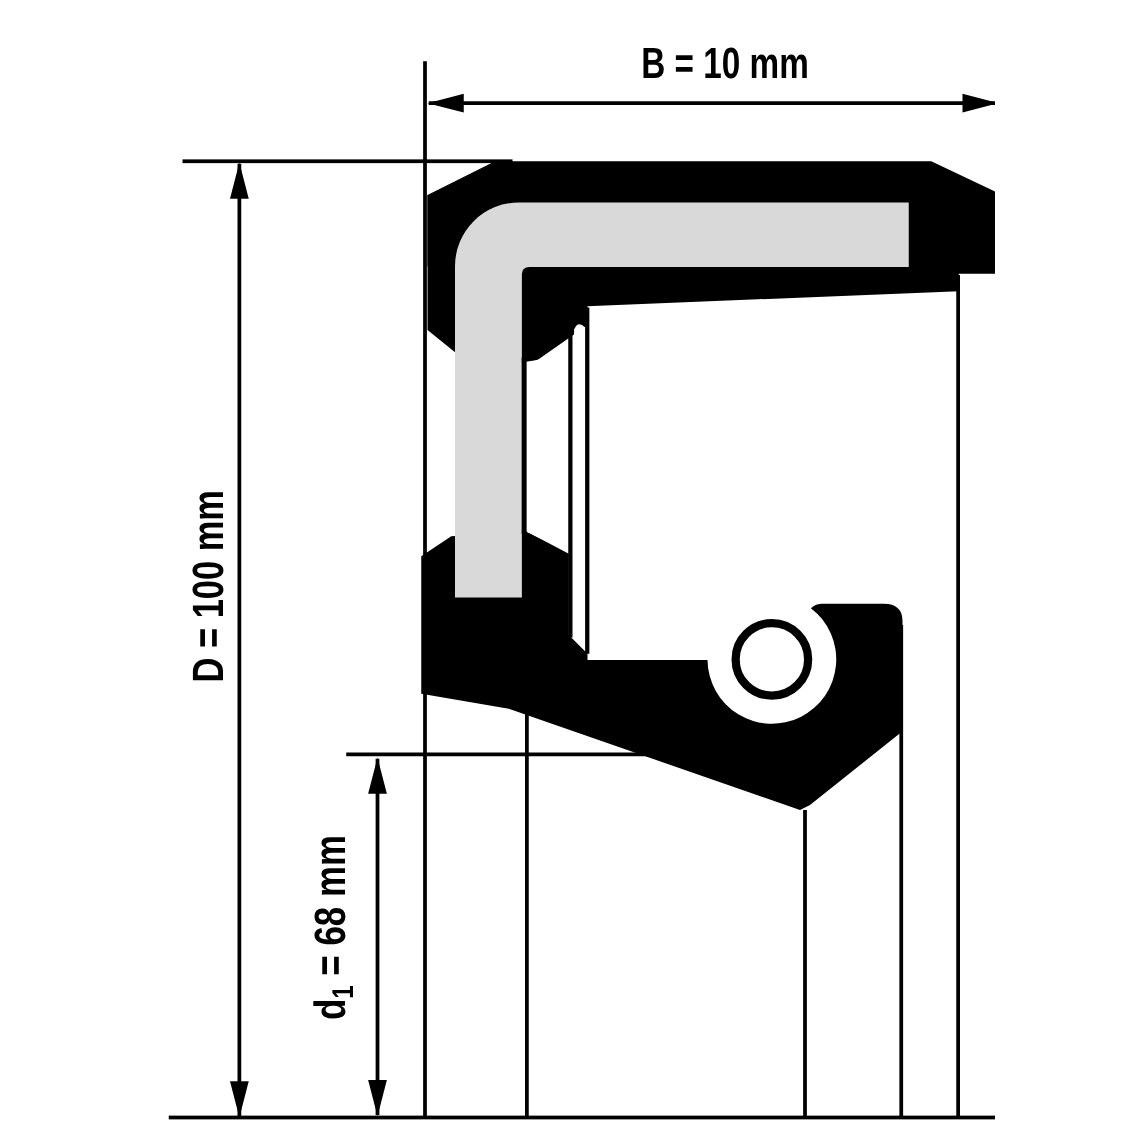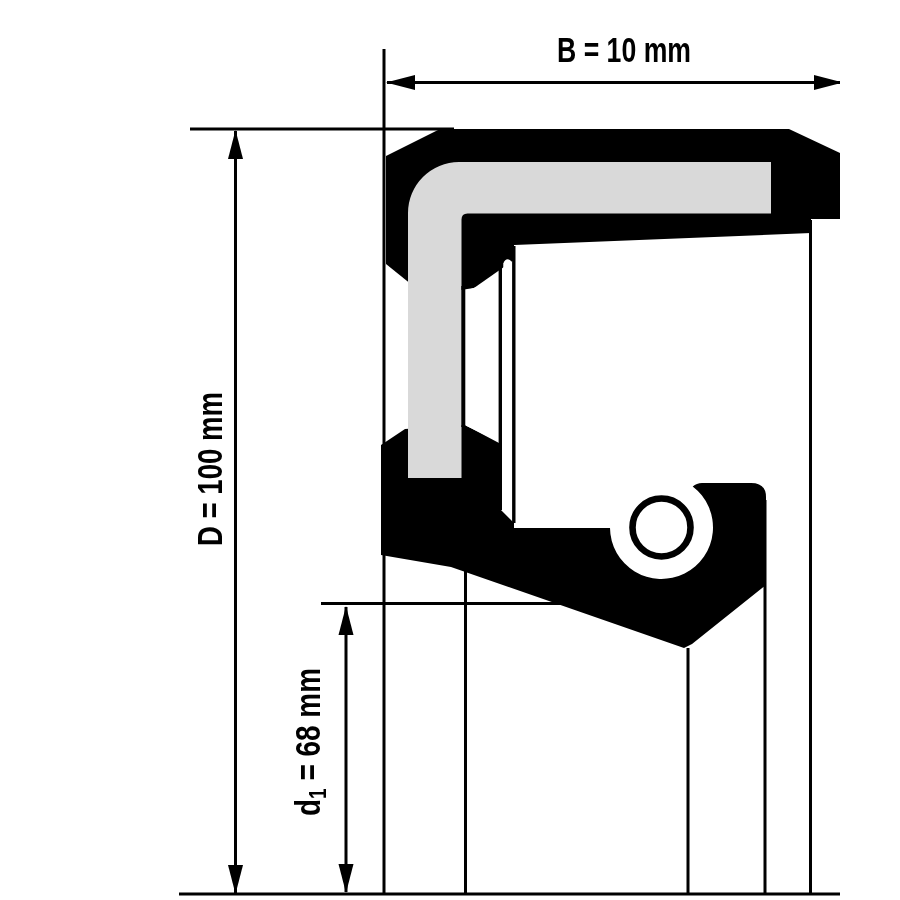--- a/index.html
+++ b/index.html
@@ -1,16 +1,16 @@
 <!DOCTYPE html>
 <html><head>
 <meta charset="utf-8">
 <style>
   html,body{margin:0;padding:0;background:#ffffff;}
-  #page{width:796px;height:900px;position:relative;background:#a21caf;overflow:hidden;margin-left:44px;}
+  #page{width:796px;height:900px;position:relative;background:#a21caf;overflow:hidden;}
   svg{display:block;}
   text{font-family:"Liberation Sans", sans-serif;}
 </style>
 </head>
 <body>
 
 <div id="page">
 <svg width="900" height="900" viewBox="0 0 900 900">
 
   <rect x="0" y="0" width="900" height="900" fill="#ffffff"></rect>

